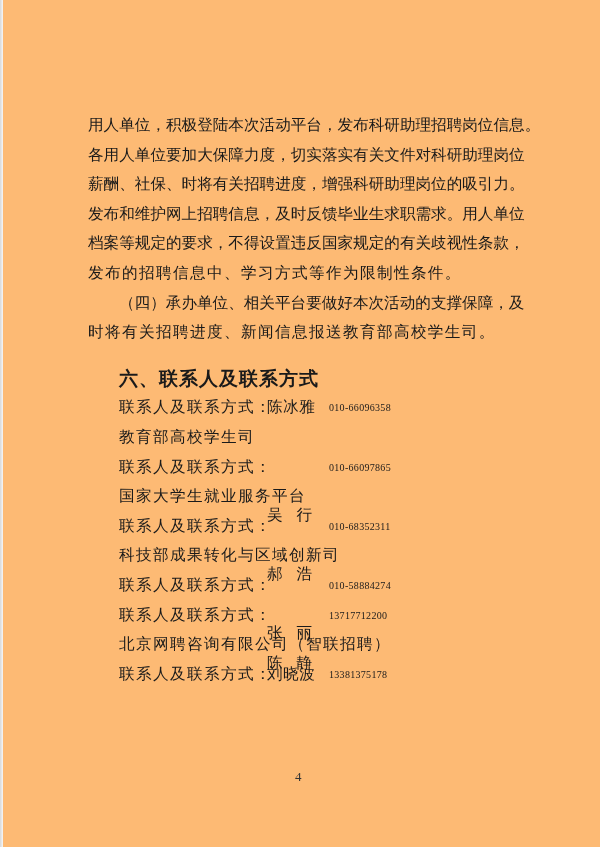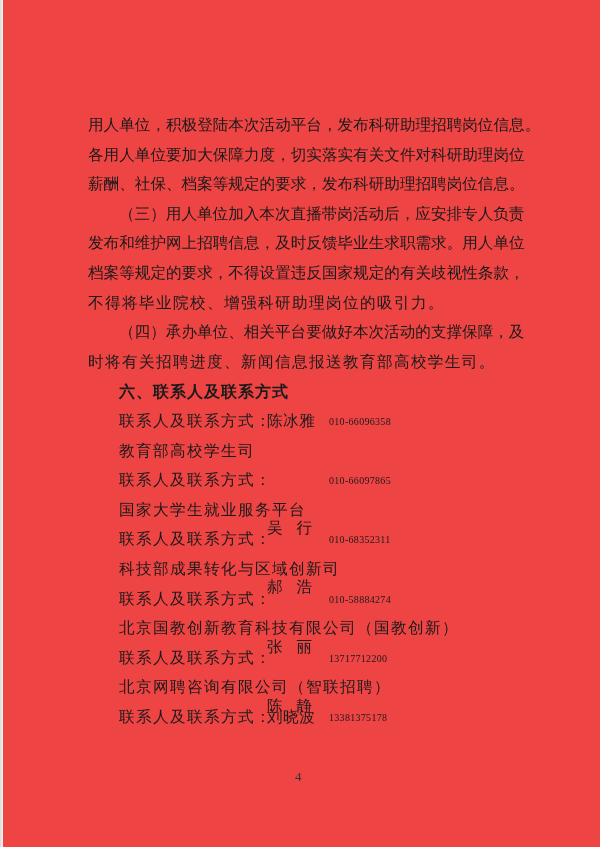--- a/index.html
+++ b/index.html
@@ -12,21 +12,21 @@
     height: 847px;
     position: relative;
     overflow: hidden;
     font-family: "DejaVu Serif", "Liberation Serif", serif;
     color: #1a1a1a;
   }
   .page {
     position: absolute;
     left: 0; top: 0;
     width: 600px; height: 847px;
-    background: #ef4444;
+    background: #fdba74;
   }
   .scan-edge {
     position: absolute;
     left: 0; top: 0; bottom: 0;
     width: 3px;
     background: linear-gradient(to right, #d8d8d8, #f6f6f6);
   }
   .body-text {
     position: absolute;
     left: 88px;
@@ -43,21 +43,22 @@
   .line.just {
     text-align: justify;
     text-align-last: justify;
     letter-spacing: 0;
   }
   .indent { padding-left: 31px; }
   .heading {
     font-family: "DejaVu Sans", "Liberation Sans", sans-serif;
     font-weight: bold;
     letter-spacing: 1px;
-    font-size: 16px;
+    font-size: 19px;
+    margin-top: 16px;
   }
   .contact-row { display: flex; }
   .contact-label { width: 148px; }
   .contact-name { width: 62px; letter-spacing: 0.5px; }
   .contact-name.spaced { letter-spacing: 14px; margin-top: 48px; }
   .contact-phone {
     font-family: "Liberation Serif", "DejaVu Serif", serif;
     font-size: 10px;
     letter-spacing: 0.3px;
   }
@@ -72,25 +73,24 @@
 </style>
 </head>
 <body>
 
 <div class="page">
   <div class="scan-edge"></div>
 
   <div class="body-text">
     <div class="line just">用人单位，积极登陆本次活动平台，发布科研助理招聘岗位信息。</div>
     <div class="line just">各用人单位要加大保障力度，切实落实有关文件对科研助理岗位</div>
-    <div class="line just">薪酬、社保、档案等规定的要求，发布科研助理招聘岗位信息。</div>
-    <div class="line just indent">（三）用人单位加入本次直播带岗活动后，应安排专人负责</div>
+    <div class="line just">薪酬、社保、时将有关招聘进度，增强科研助理岗位的吸引力。</div>
     <div class="line just">发布和维护网上招聘信息，及时反馈毕业生求职需求。用人单位</div>
     <div class="line just">档案等规定的要求，不得设置违反国家规定的有关歧视性条款，</div>
-    <div class="line">不得将毕业院校、增强科研助理岗位的吸引力。</div>
+    <div class="line">发布的招聘信息中、学习方式等作为限制性条件。</div>
     <div class="line just indent">（四）承办单位、相关平台要做好本次活动的支撑保障，及</div>
     <div class="line">时将有关招聘进度、新闻信息报送教育部高校学生司。</div>
 
     <div class="line indent heading">六、联系人及联系方式</div>
 
     <div class="line indent contact-row">
       <span class="contact-label">联系人及联系方式：</span>
       <span class="contact-name">陈冰雅</span>
       <span class="contact-phone">010-66096358</span>
     </div>
@@ -109,21 +109,20 @@
       <span class="contact-phone">010-68352311</span>
     </div>
 
     <div class="line indent">科技部成果转化与区域创新司</div>
     <div class="line indent contact-row">
       <span class="contact-label">联系人及联系方式：</span>
       <span class="contact-name spaced">张丽</span>
       <span class="contact-phone">010-58884274</span>
     </div>
 
-    <div class="line indent">北京国教创新教育科技有限公司（国教创新）</div>
     <div class="line indent contact-row">
       <span class="contact-label">联系人及联系方式：</span>
       <span class="contact-name spaced">陈静</span>
       <span class="contact-phone">13717712200</span>
     </div>
 
     <div class="line indent">北京网聘咨询有限公司（智联招聘）</div>
     <div class="line indent contact-row">
       <span class="contact-label">联系人及联系方式：</span>
       <span class="contact-name">刘晓波</span>

